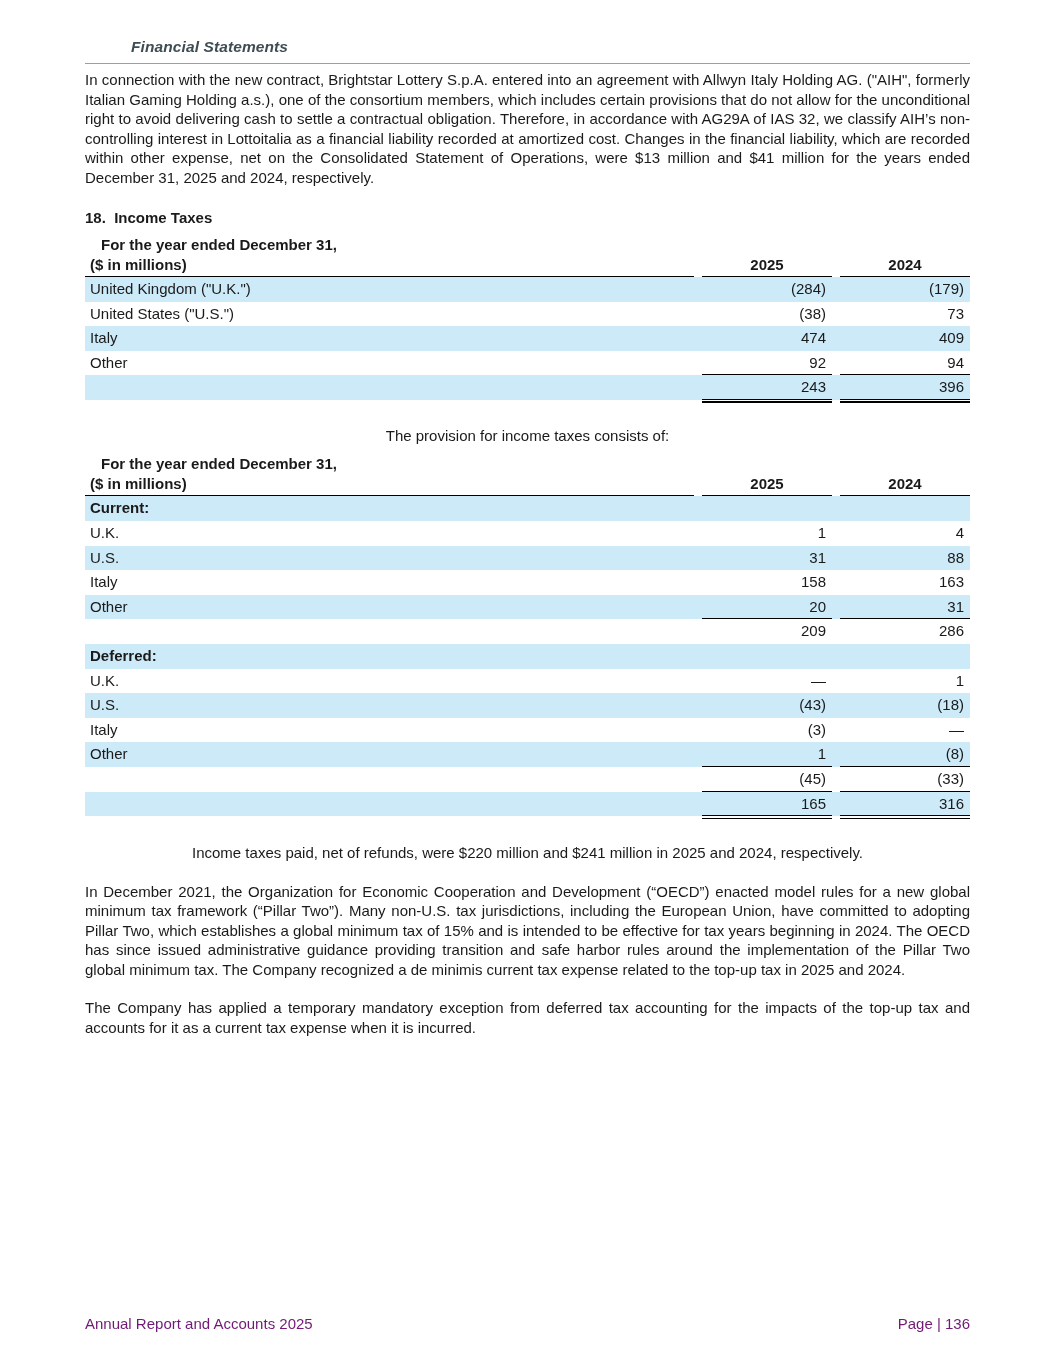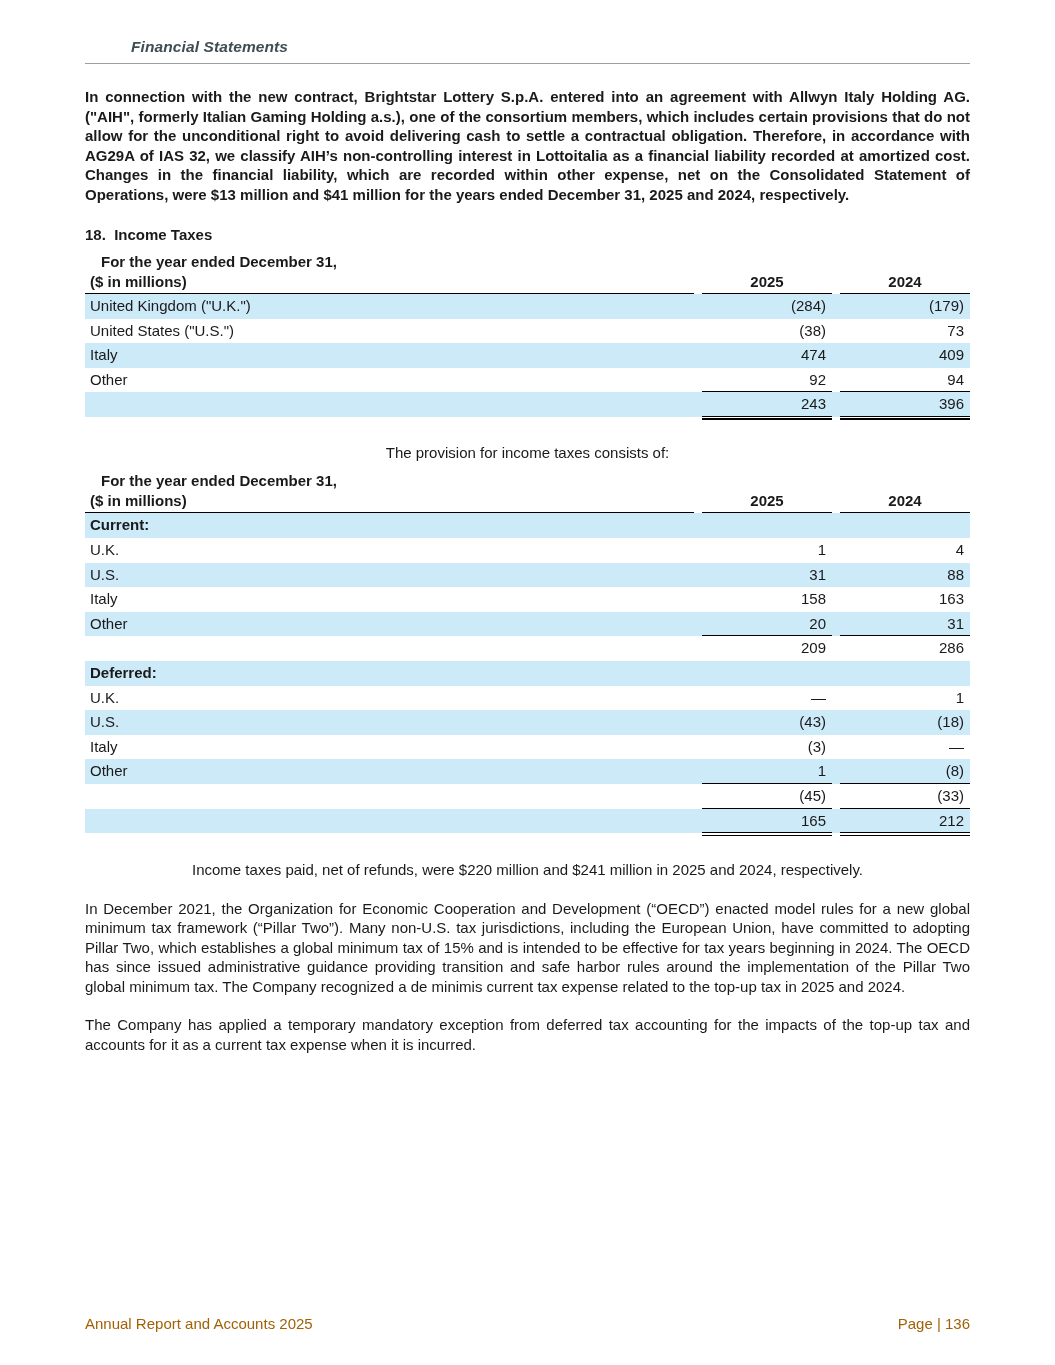--- a/index.html
+++ b/index.html
@@ -27,21 +27,21 @@
     border:none; border-top:1.5px solid #9c9ea0;
     margin-top:7px;
   }
 
   
   p.para {
     margin-top:19px;
     line-height:19.5px;
     text-align:justify;
   }
-  p.para.first { margin-top:23px;font-weight:bold; }
+  p.para.first { margin-top:6px; }
   p.para.noj { text-align:center; }
 
   .section-heading {
     font-size:15px; font-weight:bold;
     margin-top:22px;
     white-space:pre-wrap;
   }
 
   
   .fin-table { margin-top:9px; }
@@ -65,21 +65,21 @@
   .trow .tnum.dbl  { border-bottom:1.5px solid #000; }
   .trow .tnum.dbl::after {
     content:""; position:absolute; left:0; right:0;
     bottom:-4px; height:1.5px; background:#000;
   }
 
   
   .page-footer {
     position:absolute; left:85px; right:85px; bottom:33px;
     display:flex; justify-content:space-between;
-    font-size:15px; color:#a16207;
+    font-size:15px; color:#701a75;
   }
 </style>
 </head>
 <body>
 
 <div class="page">
 
   <div class="doc-header">Financial Statements</div>
   <hr class="header-rule">
 
@@ -195,21 +195,21 @@
       <span class="tnum line">(8)</span>
     </div>
     <div class="trow">
       <span class="tlabel"></span>
       <span class="tnum line">(45)</span>
       <span class="tnum line">(33)</span>
     </div>
     <div class="trow shaded">
       <span class="tlabel"></span>
       <span class="tnum dbl">165</span>
-      <span class="tnum dbl">212</span>
+      <span class="tnum dbl">316</span>
     </div>
   </div>
 
   <p class="para noj" style="margin-top:27px;">Income taxes paid, net of refunds, were $220 million and $241 million in 2025 and 2024, respectively.</p>
 
   <p class="para">In December 2021, the Organization for Economic Cooperation and Development (“OECD”) enacted model rules for a new global minimum tax framework (“Pillar Two”). Many non-U.S. tax jurisdictions, including the European Union, have committed to adopting Pillar Two, which establishes a global minimum tax of 15% and is intended to be effective for tax years beginning in 2024. The OECD has since issued administrative guidance providing transition and safe harbor rules around the implementation of the Pillar Two global minimum tax. The Company recognized a de minimis current tax expense related to the top-up tax in 2025 and 2024.</p>
 
   <p class="para">The Company has applied a temporary mandatory exception from deferred tax accounting for the impacts of the top-up tax and accounts for it as a current tax expense when it is incurred.</p>
 
   <div class="page-footer">

